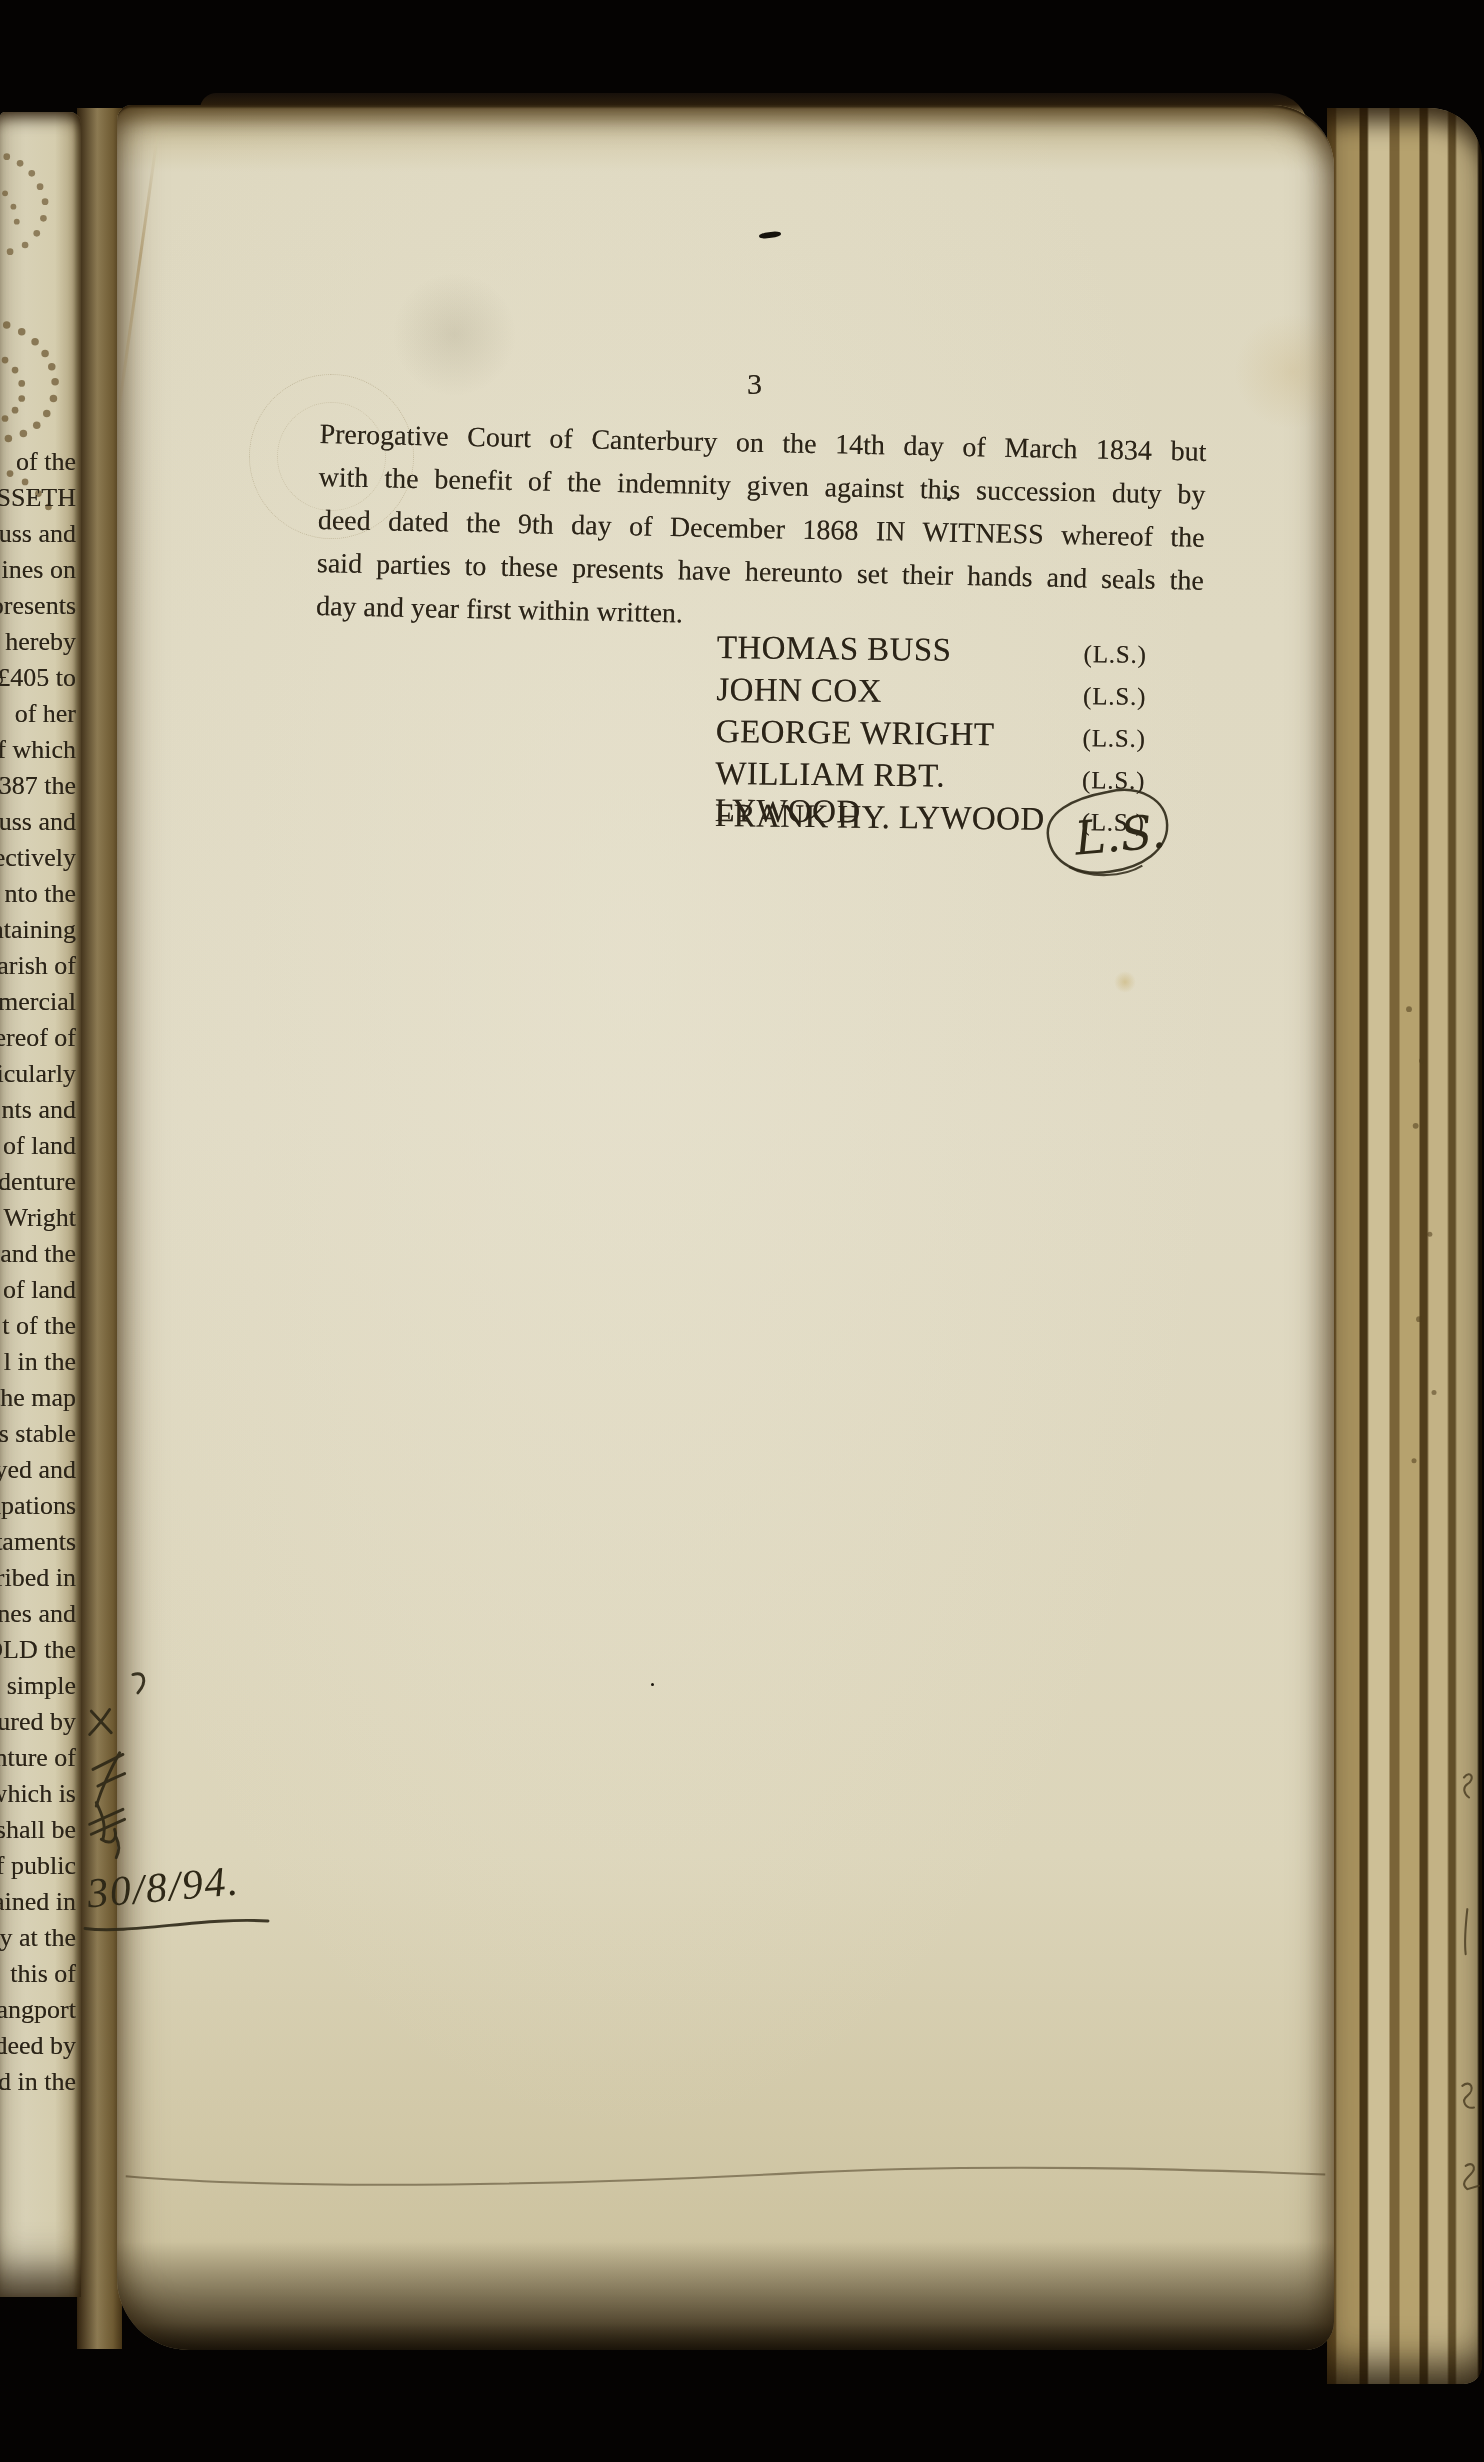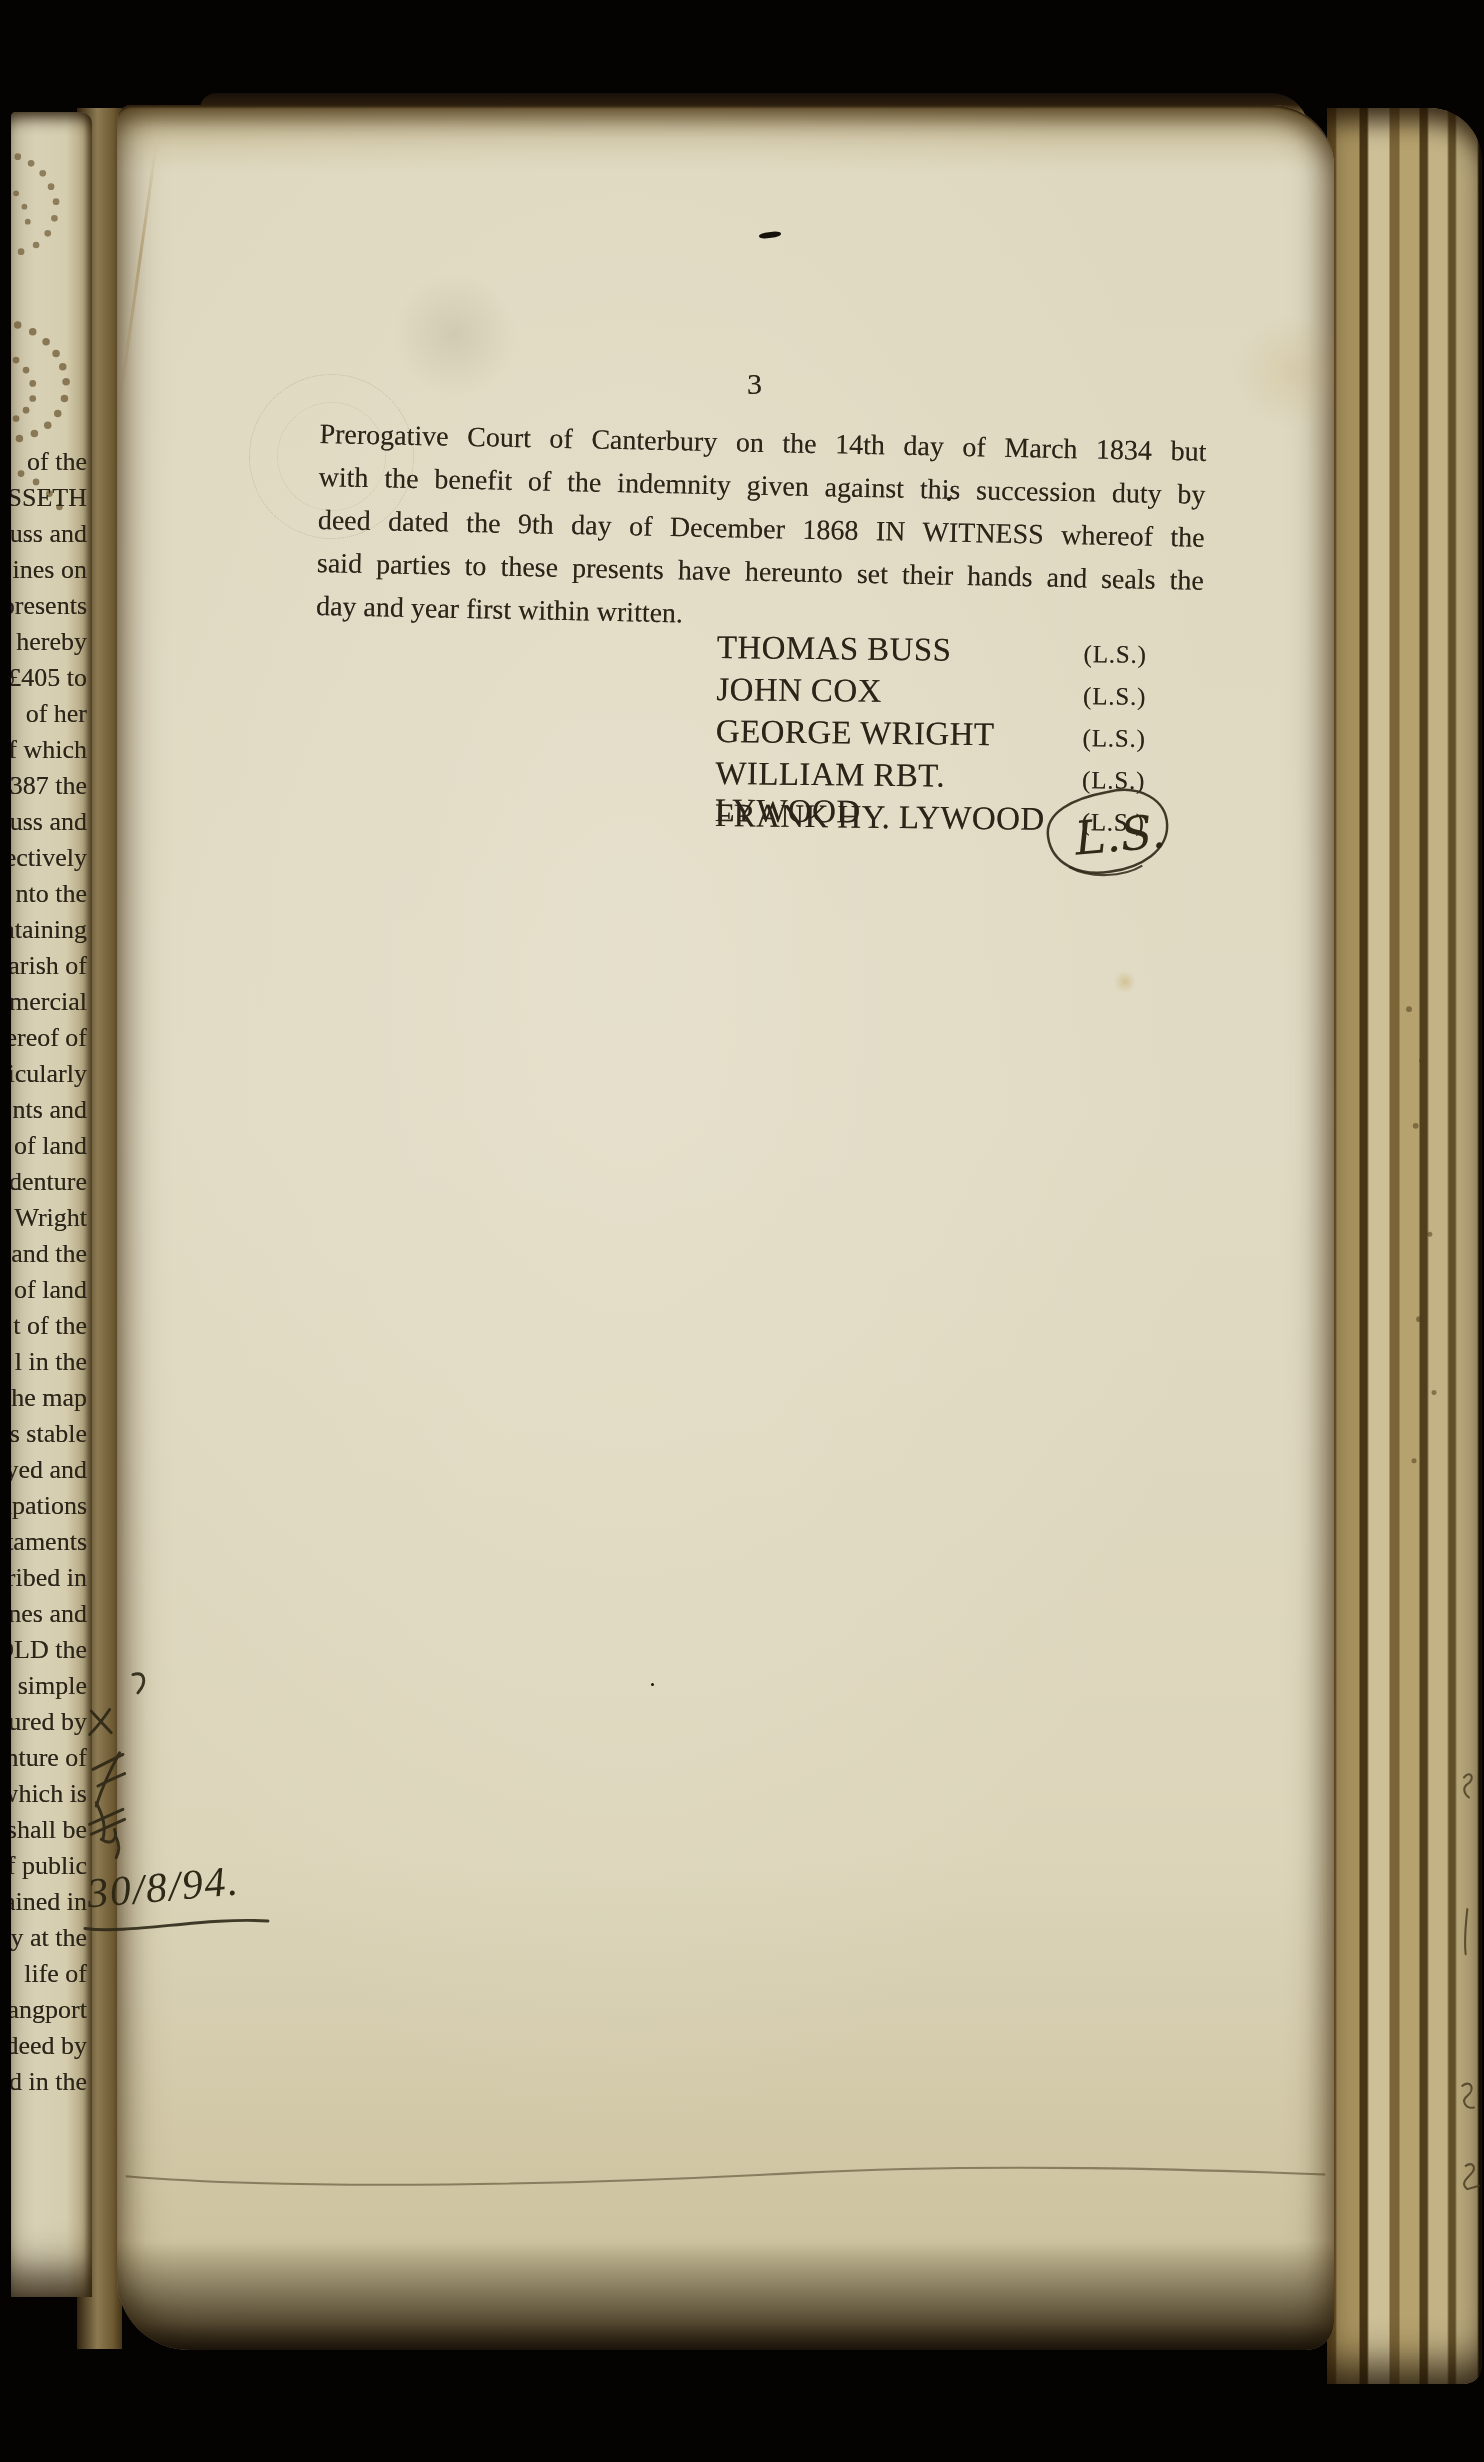--- a/index.html
+++ b/index.html
@@ -10,21 +10,21 @@
     overflow:hidden;
     font-family:"Liberation Serif","DejaVu Serif",serif;
   }
   
   .left-strip{
     position:absolute;left:0;top:112px;width:81px;height:2185px;
     background:linear-gradient(90deg,#cdc5a8 0,#d8d1b6 30%,#d5cdae 68%,#b9ac86 90%,#81714c 100%);
     border-radius:5px 11.7px 0 0;
     box-shadow:inset 0 13.3px 15px -6.7px rgba(40,25,8,.85), inset -5px 0 8.3px -2.5px rgba(50,35,14,.65),
                inset 0 -50px 42px -25px rgba(35,22,6,.8);
-    overflow:hidden;z-index:1;margin-left:11px;
+    overflow:hidden;z-index:1;
   }
   .strip-text{padding-top:332px;font-size:26px;line-height:36px;color:#2b2519;
     text-shadow:0 0 0.5px rgba(43,35,23,.5);}
   .strip-line{position:relative;height:36px;}
   .strip-line span{position:absolute;right:5px;top:0;white-space:nowrap;}
   .perf{position:absolute;left:0;opacity:.85;}
   
   .gutter{
     position:absolute;left:77px;top:108px;width:45px;height:2241px;
     background:linear-gradient(90deg,#32230f 0,#8c7a52 45%,#6e5a32 80%,#463416 100%);
@@ -358,21 +358,21 @@
 
       <div class="strip-line">
         <span>ained in</span>
       </div>
 
       <div class="strip-line">
         <span>y at the</span>
       </div>
 
       <div class="strip-line">
-        <span>life of</span>
+        <span>this of</span>
       </div>
 
       <div class="strip-line">
         <span>Langport</span>
       </div>
 
       <div class="strip-line">
         <span>deed by</span>
       </div>
 

